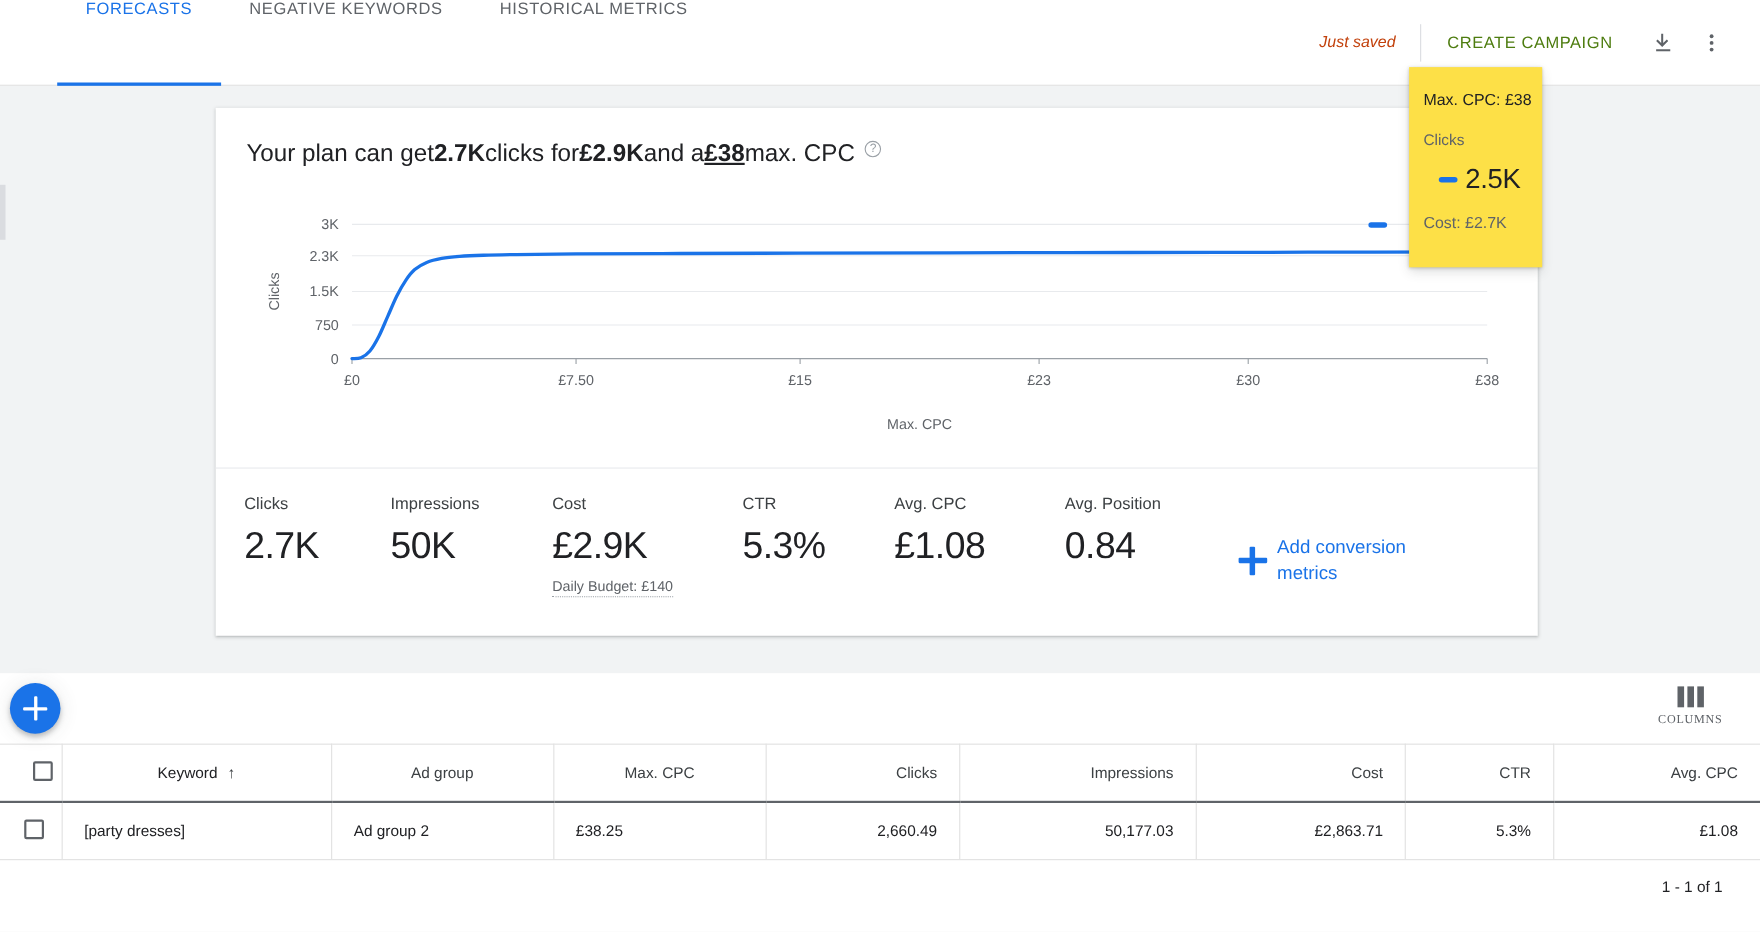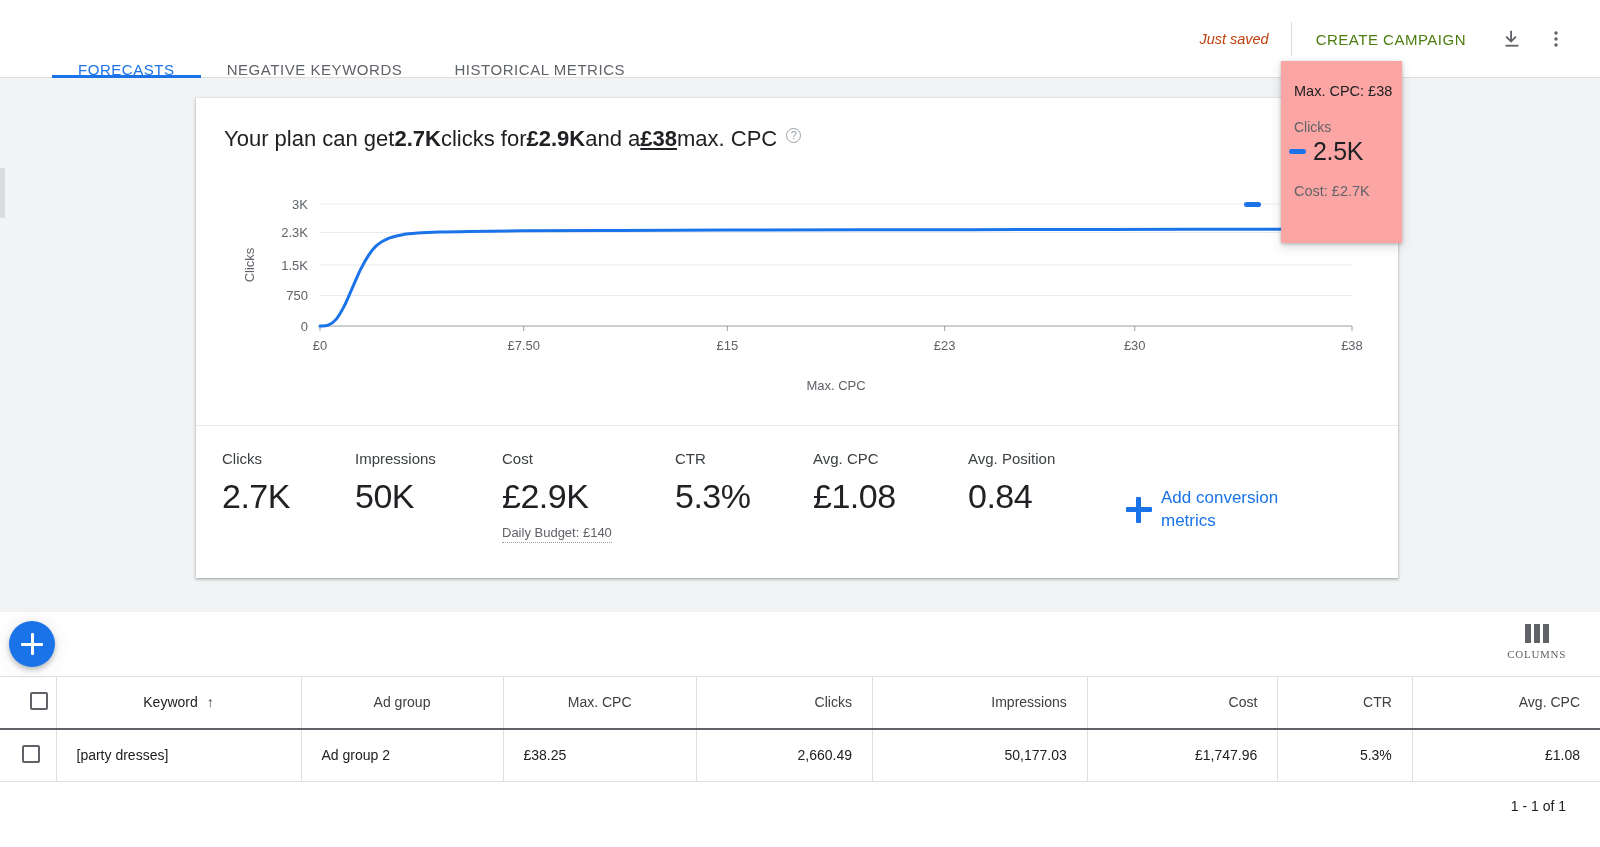--- a/index.html
+++ b/index.html
@@ -11,21 +11,21 @@
   }
   .app { position: relative; width: 1600px; height: 847px; background: #f1f3f4; }
 
   
   .topbar {
     position: absolute; left: 0; top: 0; width: 1600px; height: 78px;
     background: #fff; border-bottom: 1px solid #e0e0e0;
   }
   .tabs { position: absolute; left: 52px; top: 0; height: 78px; display: flex; align-items: center; }
   .tab {
-    position: relative; height: 78px; display: flex; align-items: flex-end;
+    position: relative; height: 78px; display: flex; align-items: flex-start;
     font-size: 15px; letter-spacing: .55px; color: #5f6368;
     padding: 0 26px; cursor: pointer; white-space: nowrap;
   }
   .tab.active { color: #1a73e8; }
   .tab.active::after {
     content: ""; position: absolute; left: 0; right: 0; bottom: 0; height: 3px; background: #1a73e8;
   }
   .topright { position: absolute; right: 0; top: 0; height: 78px; display: flex; align-items: center; }
   .saved-text {
     font-size: 14.5px; color: #c2410c; font-style: italic; padding-right: 22px; white-space: nowrap;
@@ -38,26 +38,26 @@
   }
   .icon-btn {
     width: 44px; height: 44px; display: flex; align-items: center; justify-content: center;
     cursor: pointer; border-radius: 50%;
   }
   .topright .icon-btn:last-child { margin-right: 22px; }
 
   
   .tooltip {
     position: absolute; left: 1281px; top: 61px; width: 121px; height: 182px;
-    background: #fca5a5; box-shadow: 0 1px 3px rgba(60,64,67,.3), 0 4px 10px rgba(60,64,67,.18);
+    background: #fde047; box-shadow: 0 1px 3px rgba(60,64,67,.3), 0 4px 10px rgba(60,64,67,.18);
     z-index: 40; padding: 22px 0 0 0;
   }
   .tt-title { font-size: 14.5px; color: #202124; padding-left: 13px; }
   .tt-label { font-size: 14px; color: #5f6368; padding-left: 13px; margin-top: 20px; }
-  .tt-valrow { display: flex; align-items: center; padding-left: 8px; margin-top: 2px; }
+  .tt-valrow { display: flex; align-items: center; padding-left: 27px; margin-top: 14px; }
   .tt-dash { width: 17px; height: 5px; border-radius: 3px; background: #1a73e8; margin-right: 7px; }
   .tt-value { font-size: 25px; color: #202124; letter-spacing: -.3px; }
   .tt-cost { font-size: 14.5px; color: #5f6368; padding-left: 13px; margin-top: 17px; }
   .tt-stray-dash {
     position: absolute; left: 1244px; top: 202px; width: 17px; height: 5px;
     border-radius: 3px; background: #1a73e8; z-index: 5;
   }
 
   
   .left-nub { position: absolute; left: 0; top: 168px; width: 5px; height: 50px; background: #dadce0; }
@@ -304,21 +304,21 @@
       <tbody>
         <tr>
           <td class="cbcell">
             <span class="checkbox"></span>
           </td>
           <td>[party dresses]</td>
           <td>Ad group 2</td>
           <td>£38.25</td>
           <td class="num">2,660.49</td>
           <td class="num">50,177.03</td>
-          <td class="num">£1,747.96</td>
+          <td class="num">£2,863.71</td>
           <td class="num">5.3%</td>
           <td class="num">£1.08</td>
         </tr>
       </tbody>
     </table>
 
     <div class="table-bottom-line"></div>
     <div class="pager">1 - 1 of 1</div>
   </div>
 

